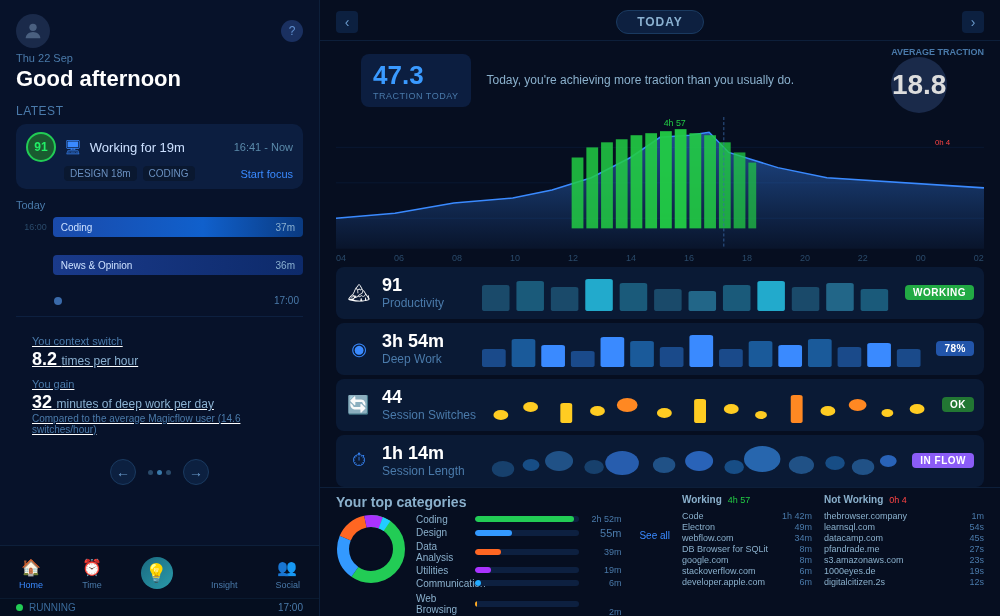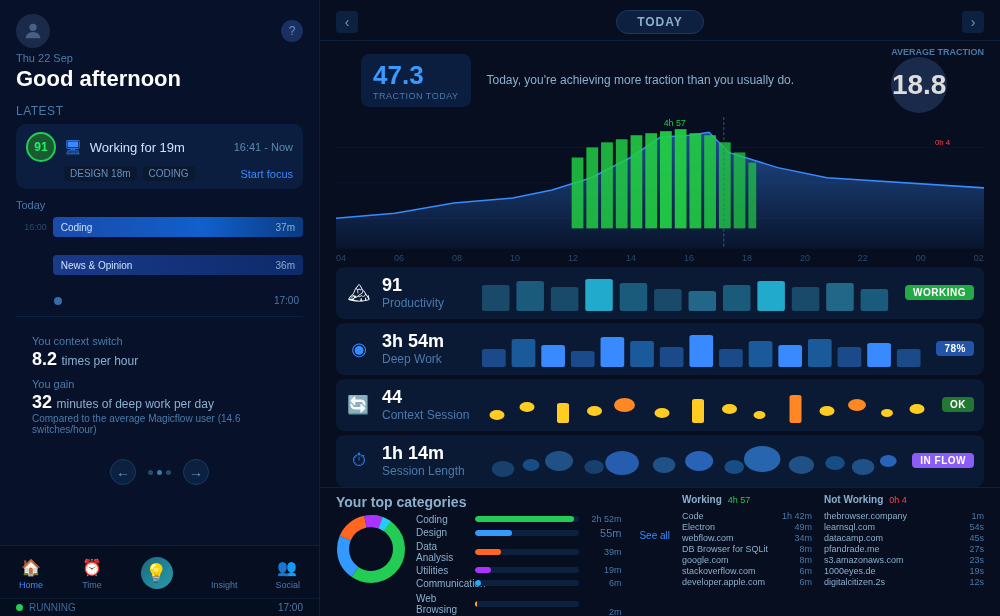--- a/index.html
+++ b/index.html
@@ -229,21 +229,21 @@
     .divider {
       height: 1px;
       background: #0d2040;
       margin: 10px 0;
     }
 
     .stats-section {
       padding: 8px 16px 10px;
     }
 
-    .stat-item { margin-bottom: 8px; }
+    .stat-item { margin-bottom: 8px; text-decoration: underline; }
 
     .stat-label {
       font-size: 11px;
       color: #4a7aaa;
       margin-bottom: 2px;
     }
 
     .stat-value {
       font-size: 18px;
       font-weight: 700;
@@ -886,21 +886,21 @@
           <rect x="280" y="18" width="16" height="18" fill="#1a4a8a" rx="2"></rect>
         </svg>
       </div>
       <span class="status-badge badge-percent">78%</span>
     </div>
 
     <div class="metric-row">
       <span class="metric-icon">🔄</span>
       <div class="metric-info">
         <span class="metric-value">44</span>
-        <span class="metric-label">Context Session</span>
+        <span class="metric-label">Session Switches</span>
       </div>
       <div class="metric-chart">
         <svg width="100%" height="36" viewBox="0 0 300 36" preserveAspectRatio="none">
 
           <circle cx="10" cy="28" r="5" fill="#ffcc22"></circle>
           <circle cx="30" cy="20" r="5" fill="#ffcc22"></circle>
           <rect x="50" y="16" width="8" height="20" fill="#ffcc22" rx="2"></rect>
           <circle cx="75" cy="24" r="5" fill="#ffcc22"></circle>
           <circle cx="95" cy="18" r="7" fill="#ff8822"></circle>
           <circle cx="120" cy="26" r="5" fill="#ffcc22"></circle>

